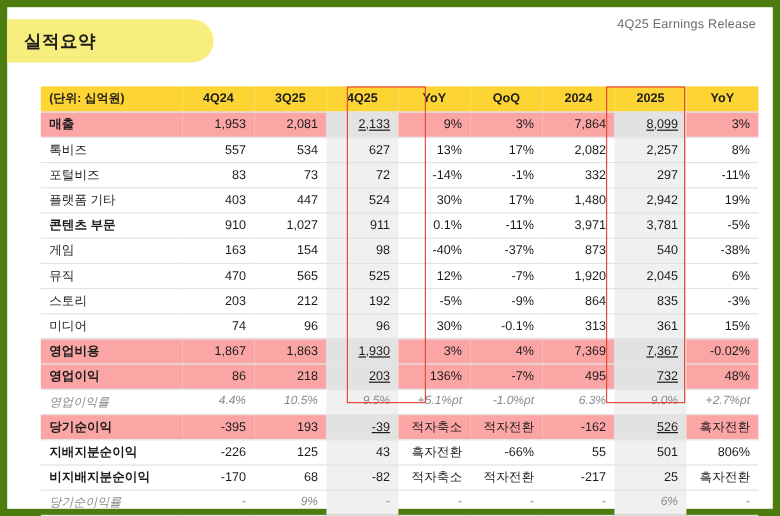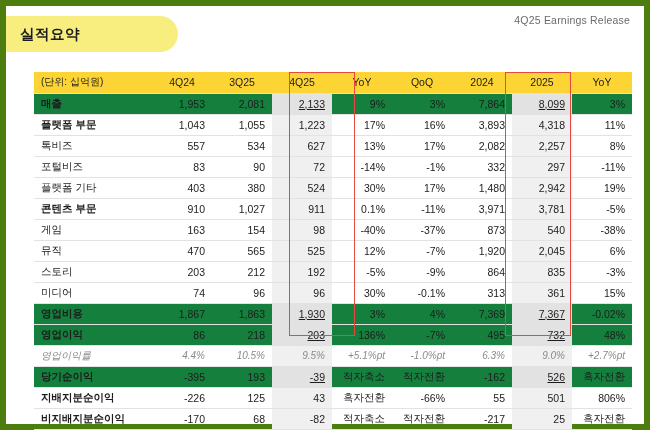--- a/index.html
+++ b/index.html
@@ -72,42 +72,42 @@
   table.fin th, table.fin td {
     border-bottom: 1px solid #e2e2e2;
     height: 21px;
     padding: 0 7px;
     box-sizing: border-box;
     white-space: nowrap;
   }
   thead th {
     background: #fcd535;
     border-bottom: 1px solid #e8c62c;
-    font-weight: normal;
+    font-weight: bold;
     font-size: 10.5px;
     text-align: center;
     height: 24px;
     color: #1c1c1c;
   }
   thead th.unit {
     text-align: left;
     font-size: 10px;
   }
   td.label {
     text-align: left;
   }
   td.num {
     text-align: right;
   }
   
   .lv0 { padding-left: 7px; font-weight: bold; }
   .lv1 { padding-left: 18px; font-weight: bold; }
   .lv2 { padding-left: 34px; font-weight: normal; margin-left: 24px; }
   .lv-ratio { padding-left: 18px; font-style: italic; color: #8a8a8a; }
-  tr.shade td { background: #15803d; }
+  tr.shade td { background: #fca5a5; }
   tr.ratio td {
     font-style: italic;
     color: #8a8a8a;
     font-size: 10px;
     margin-left: 17px;
   }
   td.col-2025, th.col-2025 { }
   td.shadecol {
     background: #f0f0f0;
   }
@@ -179,60 +179,49 @@
           <td class="num">1,953</td>
           <td class="num">2,081</td>
           <td class="num shadecol">2,133</td>
           <td class="num">9%</td>
           <td class="num">3%</td>
           <td class="num">7,864</td>
           <td class="num shadecol">8,099</td>
           <td class="num">3%</td>
         </tr>
 
-        <tr>
-          <td class="label lv1">플랫폼 부문</td>
-          <td class="num">1,043</td>
-          <td class="num">1,055</td>
-          <td class="num shadecol">1,223</td>
-          <td class="num">17%</td>
-          <td class="num">16%</td>
-          <td class="num">3,893</td>
-          <td class="num shadecol">4,318</td>
-          <td class="num">11%</td>
-        </tr>
 
         <tr>
           <td class="label lv2">톡비즈</td>
           <td class="num">557</td>
           <td class="num">534</td>
           <td class="num shadecol">627</td>
           <td class="num">13%</td>
           <td class="num">17%</td>
           <td class="num">2,082</td>
           <td class="num shadecol">2,257</td>
           <td class="num">8%</td>
         </tr>
 
         <tr>
           <td class="label lv2">포털비즈</td>
           <td class="num">83</td>
-          <td class="num">90</td>
+          <td class="num">73</td>
           <td class="num shadecol">72</td>
           <td class="num">-14%</td>
           <td class="num">-1%</td>
           <td class="num">332</td>
           <td class="num shadecol">297</td>
           <td class="num">-11%</td>
         </tr>
 
         <tr>
           <td class="label lv2">플랫폼 기타</td>
           <td class="num">403</td>
-          <td class="num">380</td>
+          <td class="num">447</td>
           <td class="num shadecol">524</td>
           <td class="num">30%</td>
           <td class="num">17%</td>
           <td class="num">1,480</td>
           <td class="num shadecol">2,942</td>
           <td class="num">19%</td>
         </tr>
 
         <tr>
           <td class="label lv1">콘텐츠 부문</td>

